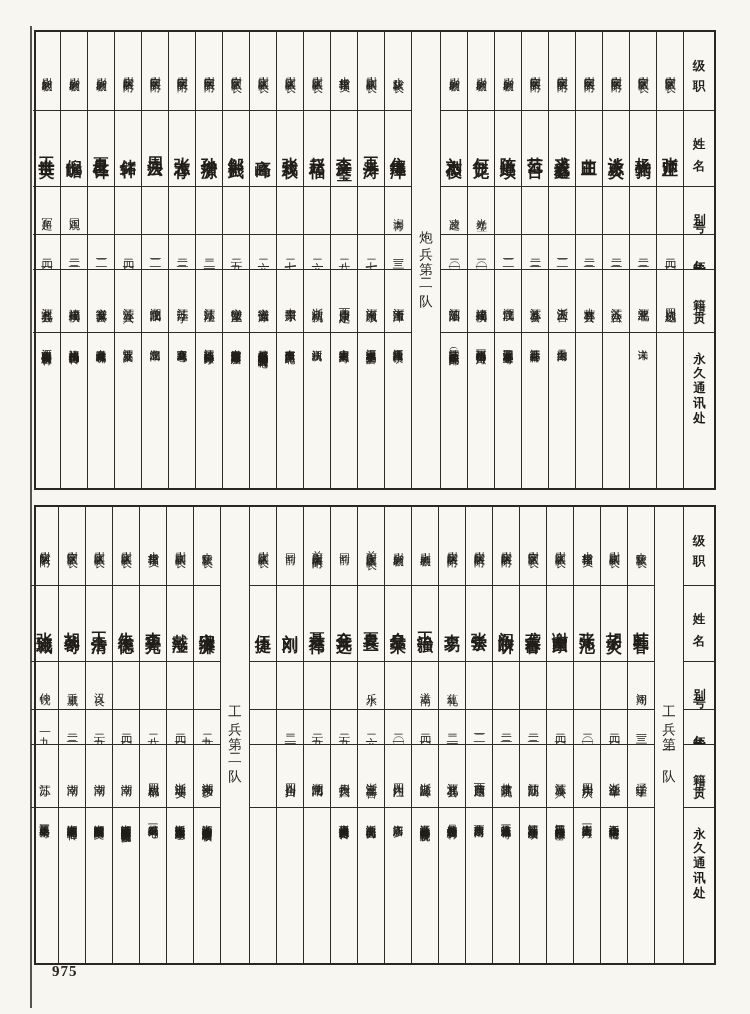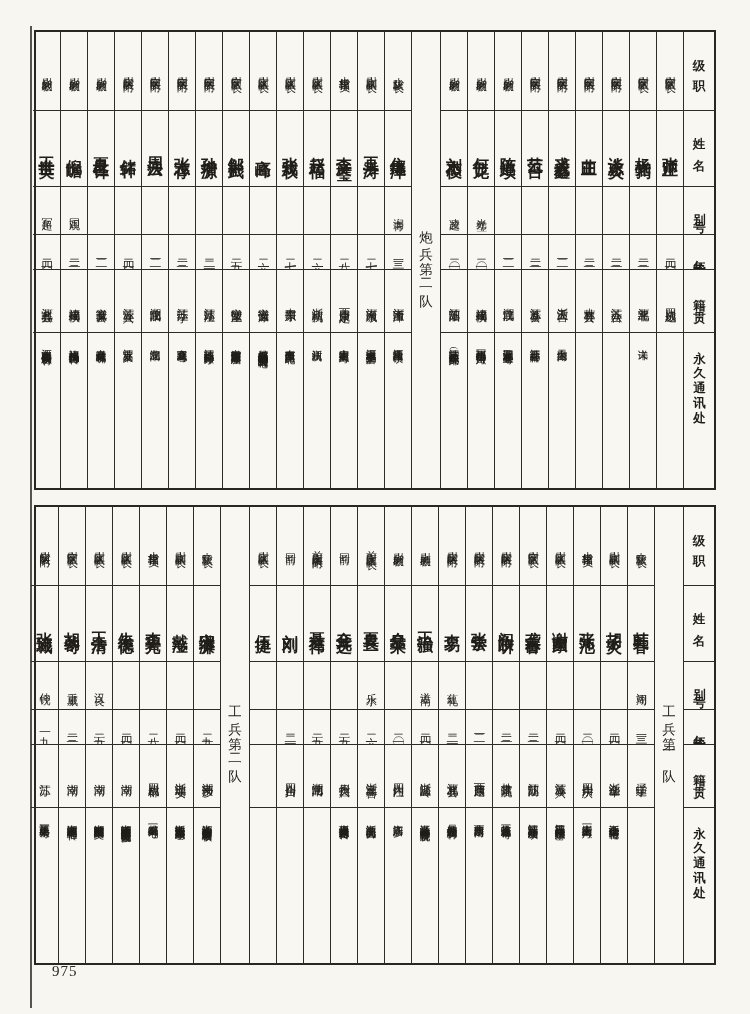--- a/index.html
+++ b/index.html
@@ -65,21 +65,21 @@
   .headcol .cell.age span{font-size:12.5px;letter-spacing:2px;}
   .headcol .cell.native span{font-size:12.5px;letter-spacing:12px;}
   .headcol .cell.address span{font-size:12.5px;letter-spacing:15px;max-height:160px;}
   .div-label{
     display:block;writing-mode:vertical-rl;text-orientation:upright;
     font-size:13.5px;letter-spacing:16px;line-height:15px;
     color:#25211b;
   }
   .page-number{
     position:absolute;left:52px;top:963px;
-    font-size:15px;letter-spacing:1px;color:#2a2620;
+    font-size:15px;letter-spacing:1px;color:#2a2620;font-weight:bold;
   }
 </style>
 </head>
 <body>
 
 <div class="page">
   <div class="margin-rule"></div>
   <div class="roster top">
       <div class="col headcol">
         <div class="cell rank">

